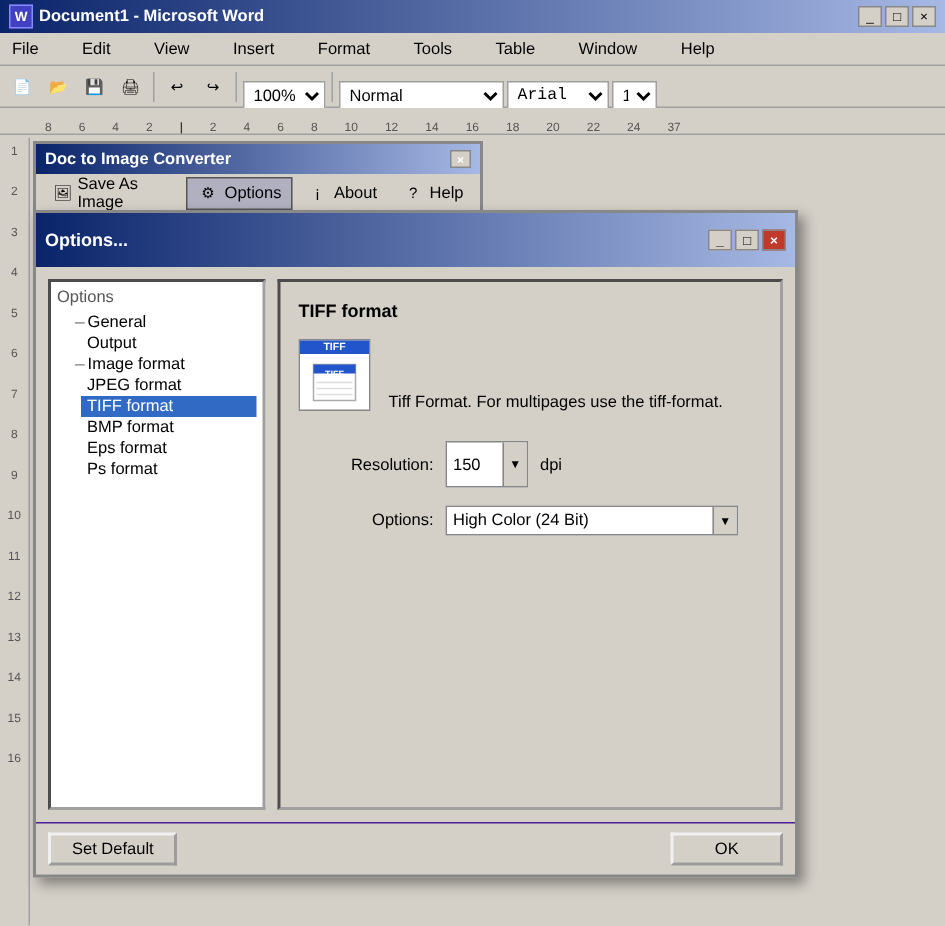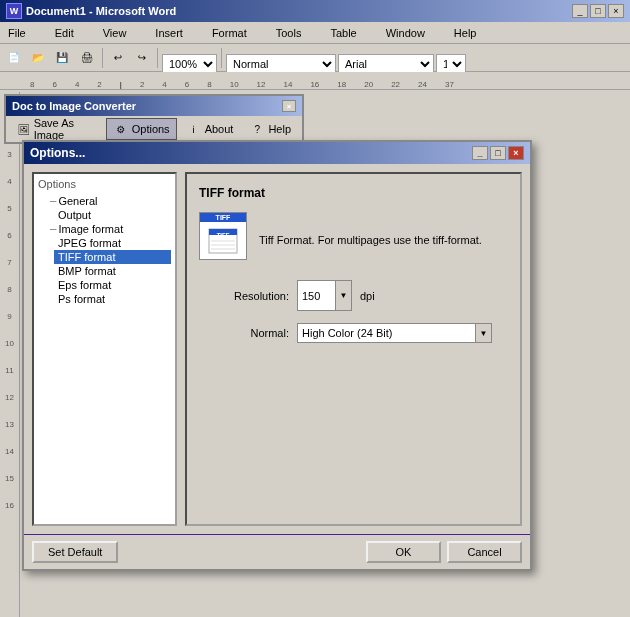--- a/index.html
+++ b/index.html
@@ -107,21 +107,22 @@
       padding: 0 2px;
       margin-top: 12px;
     }
     .toolbar-zoom {
       width: 55px;
     }
     .toolbar-style {
       width: 110px;
     }
     .toolbar-font {
-      width: 96px;
+      width: 68px;
+      font-family: Liberation Mono, monospace;
     }
     .toolbar-size {
       width: 30px;
     }
 
     
     .ruler {
       background: #d4d0c8;
       height: 20px;
       border-bottom: 1px solid #a0a0a0;
@@ -207,21 +208,21 @@
     }
     .options-title-bar {
       background: linear-gradient(to right, #0a246a, #a6b8e4);
       color: white;
       padding: 3px 6px;
       display: flex;
       align-items: center;
       justify-content: space-between;
       font-size: 12px;
       font-weight: bold;
-      height: 22px;
+      height: 36px;
     }
     .options-title-controls {
       display: flex; gap: 2px;
     }
     .options-title-btn {
       width: 16px;
       height: 14px;
       background: #d4d0c8;
       border: 1px solid #888;
       font-size: 9px;
@@ -276,21 +277,21 @@
       border: 2px inset #a0a0a0;
       padding: 12px;
     }
     .format-title {
       font-size: 12px;
       font-weight: bold;
       margin-bottom: 12px;
     }
     .format-header {
       display: flex;
-      align-items: center;
+      align-items: flex-end;
       gap: 12px;
       margin-bottom: 20px;
     }
     .tiff-icon {
       width: 48px;
       height: 48px;
       border: 1px solid #888;
       background: white;
       display: flex;
       align-items: center;
@@ -510,21 +511,21 @@
       <span>9</span>
       <span>10</span>
       <span>11</span>
       <span>12</span>
       <span>13</span>
       <span>14</span>
       <span>15</span>
       <span>16</span>
   </div>
 
-  <div class="doc-converter" style="position:absolute;top:2px;left:4px;width:300px;">
+  <div class="doc-converter" style="position:absolute;top:2px;left:22px;width:300px;">
     <div class="doc-converter-title">
       <span>Doc to Image Converter</span>
       <div class="doc-converter-controls">
         <div class="doc-converter-btn">×</div>
       </div>
     </div>
     <div class="doc-converter-toolbar">
       <div class="converter-tool-btn">
         <div class="converter-icon">🖼</div>
         <span>Save As Image</span>
@@ -617,30 +618,29 @@
         <div class="field-row">
           <div class="field-label">Resolution:</div>
           <div class="field-combo res-combo" style="display:flex;align-items:center;border:1px solid #888;background:white;width:55px;height:31px;">
             <span class="combo-inner">150</span>
             <div class="combo-arrow">▼</div>
           </div>
           <div class="dpi-label">dpi</div>
         </div>
 
         <div class="field-row">
-          <div class="field-label">Normal:</div>
+          <div class="field-label">Options:</div>
           <div class="field-combo color-combo" style="display:flex;align-items:center;border:1px solid #888;background:white;width:195px;height:20px;">
             <span class="combo-inner">High Color (24 Bit)</span>
             <div class="combo-arrow">▼</div>
           </div>
         </div>
       </div>
     </div>
 
     <div class="options-footer">
       <button class="footer-btn">Set Default</button>
       <div class="footer-right">
         <button class="footer-btn">OK</button>
-        <button class="footer-btn">Cancel</button>
       </div>
     </div>
   </div>
 </div>
 
 </body></html>

